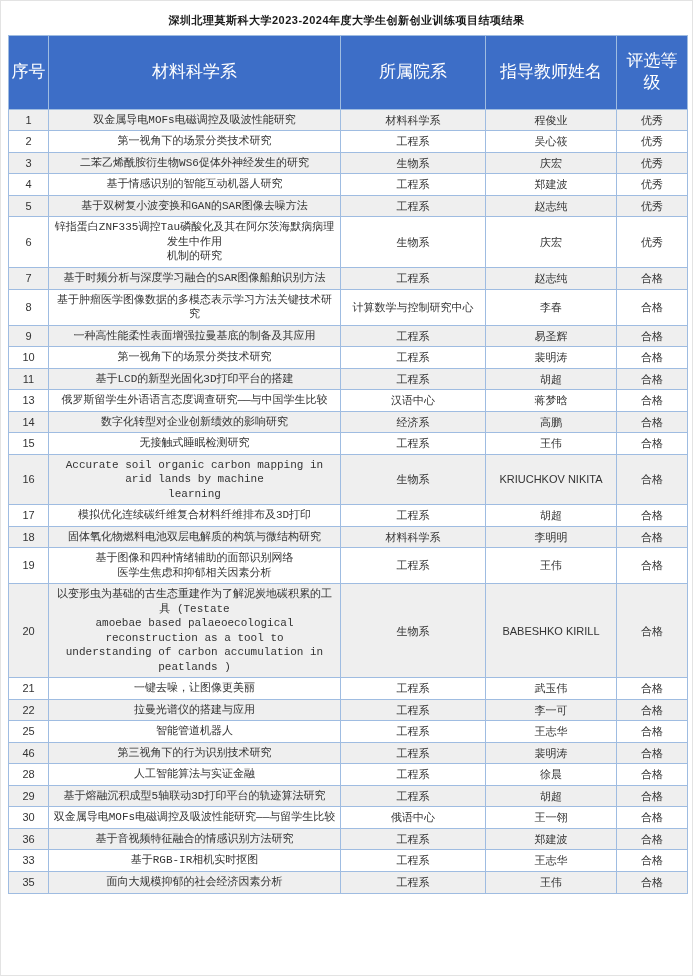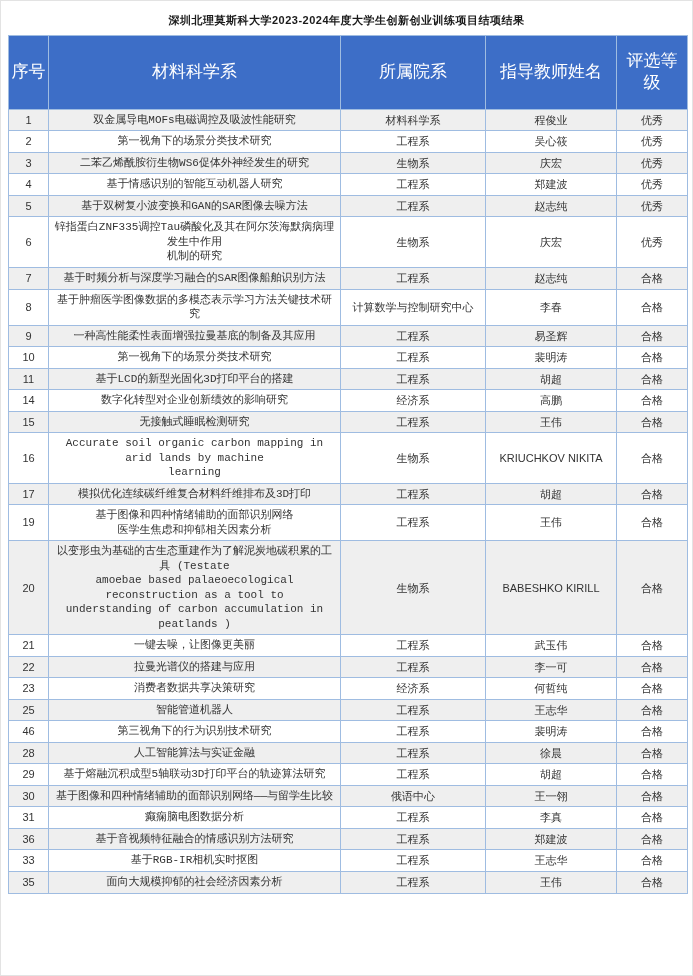--- a/index.html
+++ b/index.html
@@ -162,20 +162,27 @@
 
   <tr>
     <td class="c-no">11</td>
     <td class="c-name">基于LCD的新型光固化3D打印平台的搭建</td>
     <td class="c-dept">工程系</td>
     <td class="c-teacher">胡超</td>
     <td class="c-grade">合格</td>
   </tr>
 
 
+  <tr>
+    <td class="c-no">13</td>
+    <td class="c-name">俄罗斯留学生外语语言态度调查研究——与中国学生比较</td>
+    <td class="c-dept">汉语中心</td>
+    <td class="c-teacher">蒋梦晗</td>
+    <td class="c-grade">合格</td>
+  </tr>
 
   <tr>
     <td class="c-no">14</td>
     <td class="c-name">数字化转型对企业创新绩效的影响研究</td>
     <td class="c-dept">经济系</td>
     <td class="c-teacher">高鹏</td>
     <td class="c-grade">合格</td>
   </tr>
 
   <tr>
@@ -196,20 +203,27 @@
   </tr>
 
   <tr>
     <td class="c-no">17</td>
     <td class="c-name">模拟优化连续碳纤维复合材料纤维排布及3D打印</td>
     <td class="c-dept">工程系</td>
     <td class="c-teacher">胡超</td>
     <td class="c-grade">合格</td>
   </tr>
 
+  <tr>
+    <td class="c-no">18</td>
+    <td class="c-name">固体氧化物燃料电池双层电解质的构筑与微结构研究</td>
+    <td class="c-dept">材料科学系</td>
+    <td class="c-teacher">李明明</td>
+    <td class="c-grade">合格</td>
+  </tr>
 
   <tr>
     <td class="c-no">19</td>
     <td class="c-name">基于图像和四种情绪辅助的面部识别网络
 医学生焦虑和抑郁相关因素分析</td>
     <td class="c-dept">工程系</td>
     <td class="c-teacher">王伟</td>
     <td class="c-grade">合格</td>
   </tr>
 
@@ -232,27 +246,20 @@
   </tr>
 
   <tr>
     <td class="c-no">22</td>
     <td class="c-name">拉曼光谱仪的搭建与应用</td>
     <td class="c-dept">工程系</td>
     <td class="c-teacher">李一可</td>
     <td class="c-grade">合格</td>
   </tr>
 
-  <tr>
-    <td class="c-no">23</td>
-    <td class="c-name">消费者数据共享决策研究</td>
-    <td class="c-dept">经济系</td>
-    <td class="c-teacher">何哲纯</td>
-    <td class="c-grade">合格</td>
-  </tr>
 
 
   <tr>
     <td class="c-no">25</td>
     <td class="c-name">智能管道机器人</td>
     <td class="c-dept">工程系</td>
     <td class="c-teacher">王志华</td>
     <td class="c-grade">合格</td>
   </tr>
 
@@ -276,33 +283,26 @@
   <tr>
     <td class="c-no">29</td>
     <td class="c-name">基于熔融沉积成型5轴联动3D打印平台的轨迹算法研究</td>
     <td class="c-dept">工程系</td>
     <td class="c-teacher">胡超</td>
     <td class="c-grade">合格</td>
   </tr>
 
   <tr>
     <td class="c-no">30</td>
-    <td class="c-name">基于图像和四种情绪辅助的面部识别网络——与留学生比较</td>
+    <td class="c-name">双金属导电MOFs电磁调控及吸波性能研究——与留学生比较</td>
     <td class="c-dept">俄语中心</td>
     <td class="c-teacher">王一翎</td>
     <td class="c-grade">合格</td>
   </tr>
 
-  <tr>
-    <td class="c-no">31</td>
-    <td class="c-name">癫痫脑电图数据分析</td>
-    <td class="c-dept">工程系</td>
-    <td class="c-teacher">李真</td>
-    <td class="c-grade">合格</td>
-  </tr>
 
   <tr>
     <td class="c-no">36</td>
     <td class="c-name">基于音视频特征融合的情感识别方法研究</td>
     <td class="c-dept">工程系</td>
     <td class="c-teacher">郑建波</td>
     <td class="c-grade">合格</td>
   </tr>
 
   <tr>

